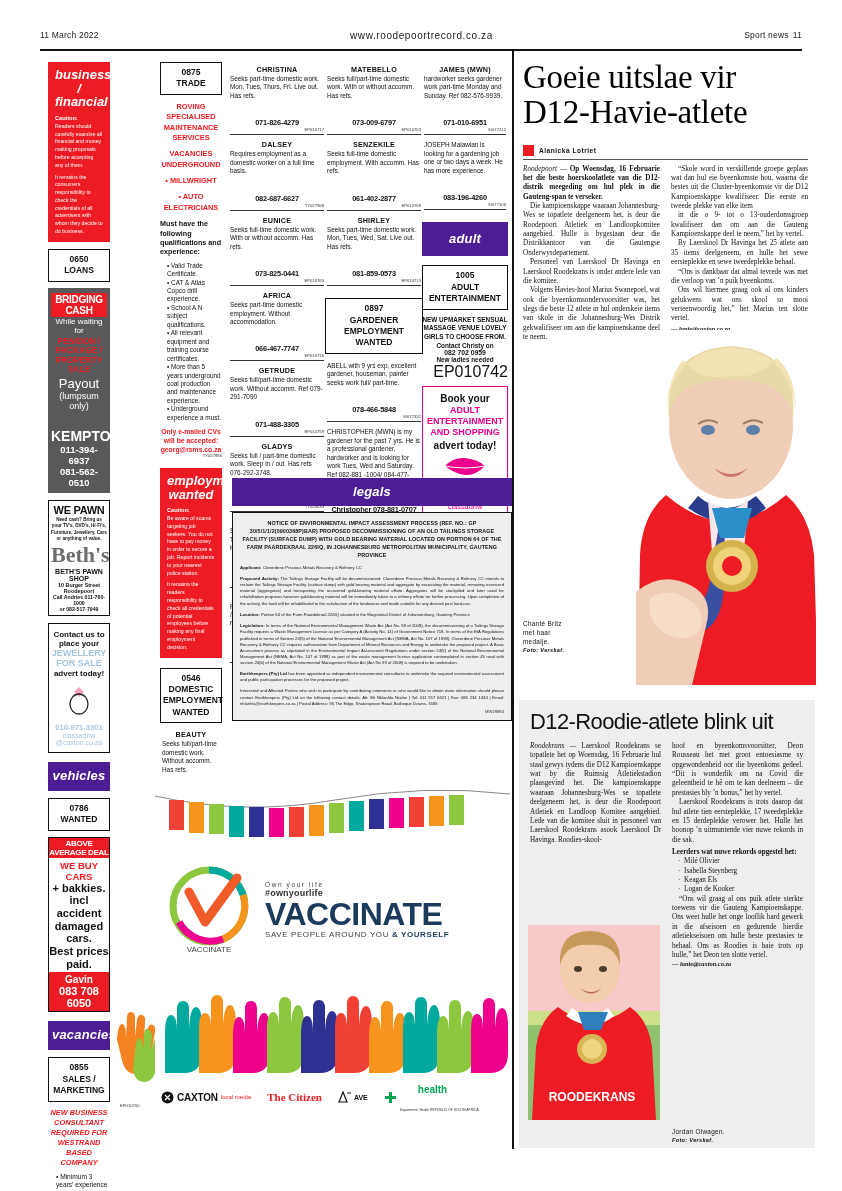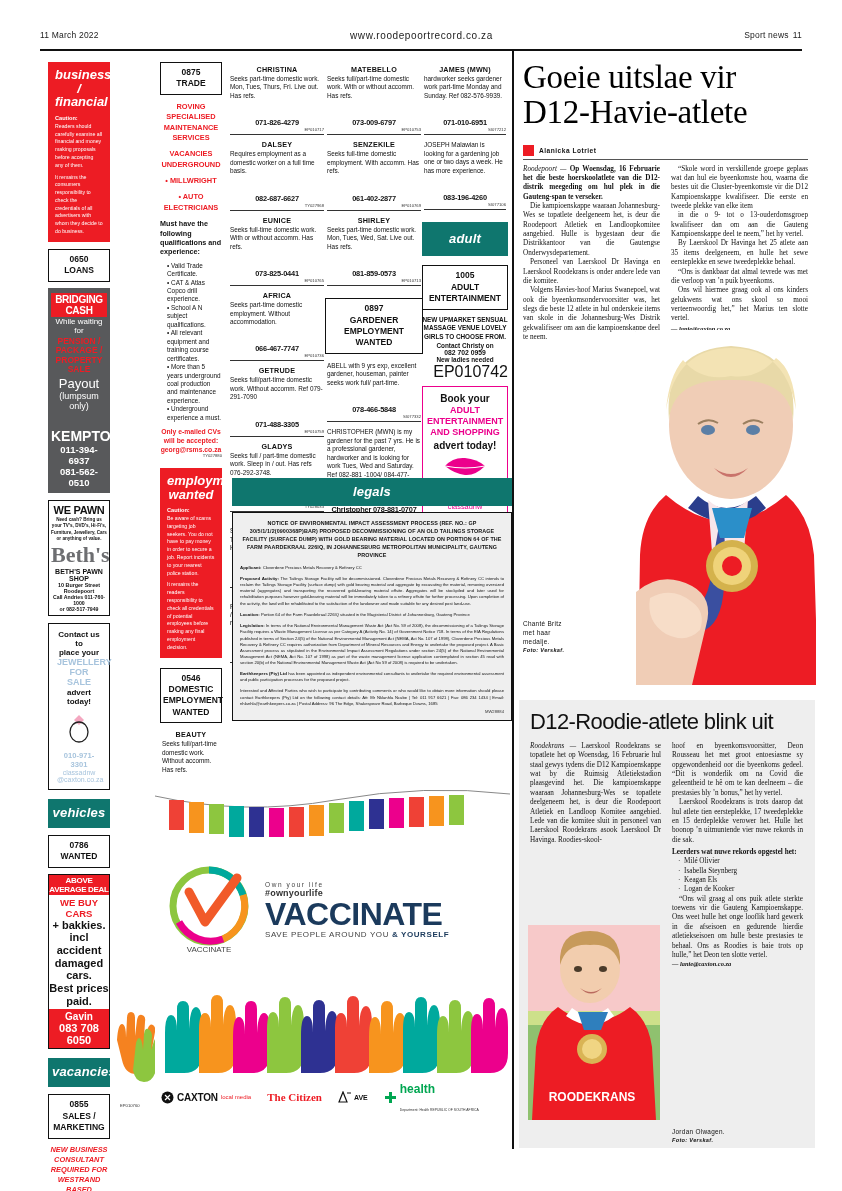--- a/index.html
+++ b/index.html
@@ -23,21 +23,21 @@
   .masthead .url { font-size:10px; letter-spacing:.6px; }
   .masthead .right { display:flex; gap:4px; }
   .rule-top { position:absolute; left:40px; top:49px; width:762px; height:1.6px; background:#111; }
 
   
   .vdiv { position:absolute; left:512px; top:49px; width:1.6px; height:1100px; background:#111; }
 
   
   .col { position:absolute; }
   .cat-banner {
-    background:#0f766e; color:#fff; font-style:italic; font-weight:bold;
+    background:#4c1d95; color:#fff; font-style:italic; font-weight:bold;
     text-align:center; font-size:13px; letter-spacing:.2px;
     padding:7px 4px; line-height:1.15;
   }
   .code-box {
     border:1.4px solid #111; text-align:center; font-weight:bold;
     font-size:8.5px; line-height:1.35; padding:4px 2px; background:#fff;
   }
   .adbox { border:1.2px solid #111; background:#fff; }
   .warn-box {
     background:#ed1c24; color:#fff; padding:6px 7px; font-size:5.2px; line-height:1.5;
@@ -154,21 +154,21 @@
       <div style="font-size:11px;font-weight:bold;letter-spacing:-.3px;">WE PAWN</div>
       <div style="font-size:4.6px;line-height:1.35;font-weight:bold;margin-top:1px;">Need cash? Bring us your TV's, DVD's, Hi-Fi's, Furniture, Jewellery, Cars or anything of value.</div>
       <div style="font-size:22px;font-weight:bold;font-family:'Liberation Serif',serif;color:#6d6e71;line-height:1;margin:2px 0;">Beth's</div>
       <div style="font-size:7px;font-weight:bold;">BETH'S PAWN SHOP</div>
       <div style="font-size:5.4px;font-weight:bold;">10 Burger Street</div>
       <div style="font-size:5.4px;font-weight:bold;">Roodepoort</div>
       <div style="font-size:5.2px;font-weight:bold;">Call Andries 011-760-1000</div>
       <div style="font-size:5.2px;font-weight:bold;">or 082-517-7949</div>
     </div>
 
-    <div class="adbox" style="margin-top:7px;padding:6px 8px;text-align:center;">
+    <div class="adbox" style="margin-top:7px;padding:6px 0;text-align:center;">
       <div style="font-size:8px;font-weight:bold;">Contact us to</div>
       <div style="font-size:8px;font-weight:bold;">place your</div>
       <div style="font-size:9px;font-weight:bold;color:#a7c4dd;">JEWELLERY</div>
       <div style="font-size:9px;font-weight:bold;color:#a7c4dd;">FOR SALE</div>
       <div style="font-size:8px;font-weight:bold;margin-top:1px;">advert today!</div>
       <div style="margin:4px auto 3px;">
         <svg width="40" height="34" viewBox="0 0 40 34">
             <path d="M20 5 l5 5 -5 5 -5-5z" fill="#f4a7c0"></path>
             <ellipse cx="20" cy="22" rx="9" ry="10" fill="none" stroke="#222" stroke-width="1.3"></ellipse>
           </svg>
@@ -518,21 +518,21 @@
         <svg width="14" height="12" viewBox="0 0 14 12">
             <path d="M1 11 L5 1 L9 11z M9 2 h4" stroke="#111" stroke-width="1.2" fill="none"></path>
           </svg>
         <b style="font-size:7px;">AVE</b>
       </span>
       <span style="display:flex;align-items:center;gap:3px;">
         <svg width="13" height="13" viewBox="0 0 13 13">
             <rect x="5" y="1" width="3" height="11" fill="#00a651"></rect>
             <rect x="1" y="5" width="11" height="3" fill="#00a651"></rect>
           </svg>
-        <span><b style="font-size:12px;color:#00a651;">health</b><br><span style="font-size:3.4px;color:#333;">Department: Health  REPUBLIC OF SOUTH AFRICA</span></span>
+        <span><b style="font-size:10px;color:#00a651;margin-left:18px;">health</b><br><span style="font-size:3.4px;color:#333;">Department: Health  REPUBLIC OF SOUTH AFRICA</span></span>
       </span>
     </div>
   </div>
 
   <div class="epcode" style="position:absolute;left:120px;top:1103px;">EP010760</div>
 
   <div class="edit">
     <h1 class="headline">Goeie uitslae vir D12-Havie-atlete</h1>
 
     <div class="byline">

